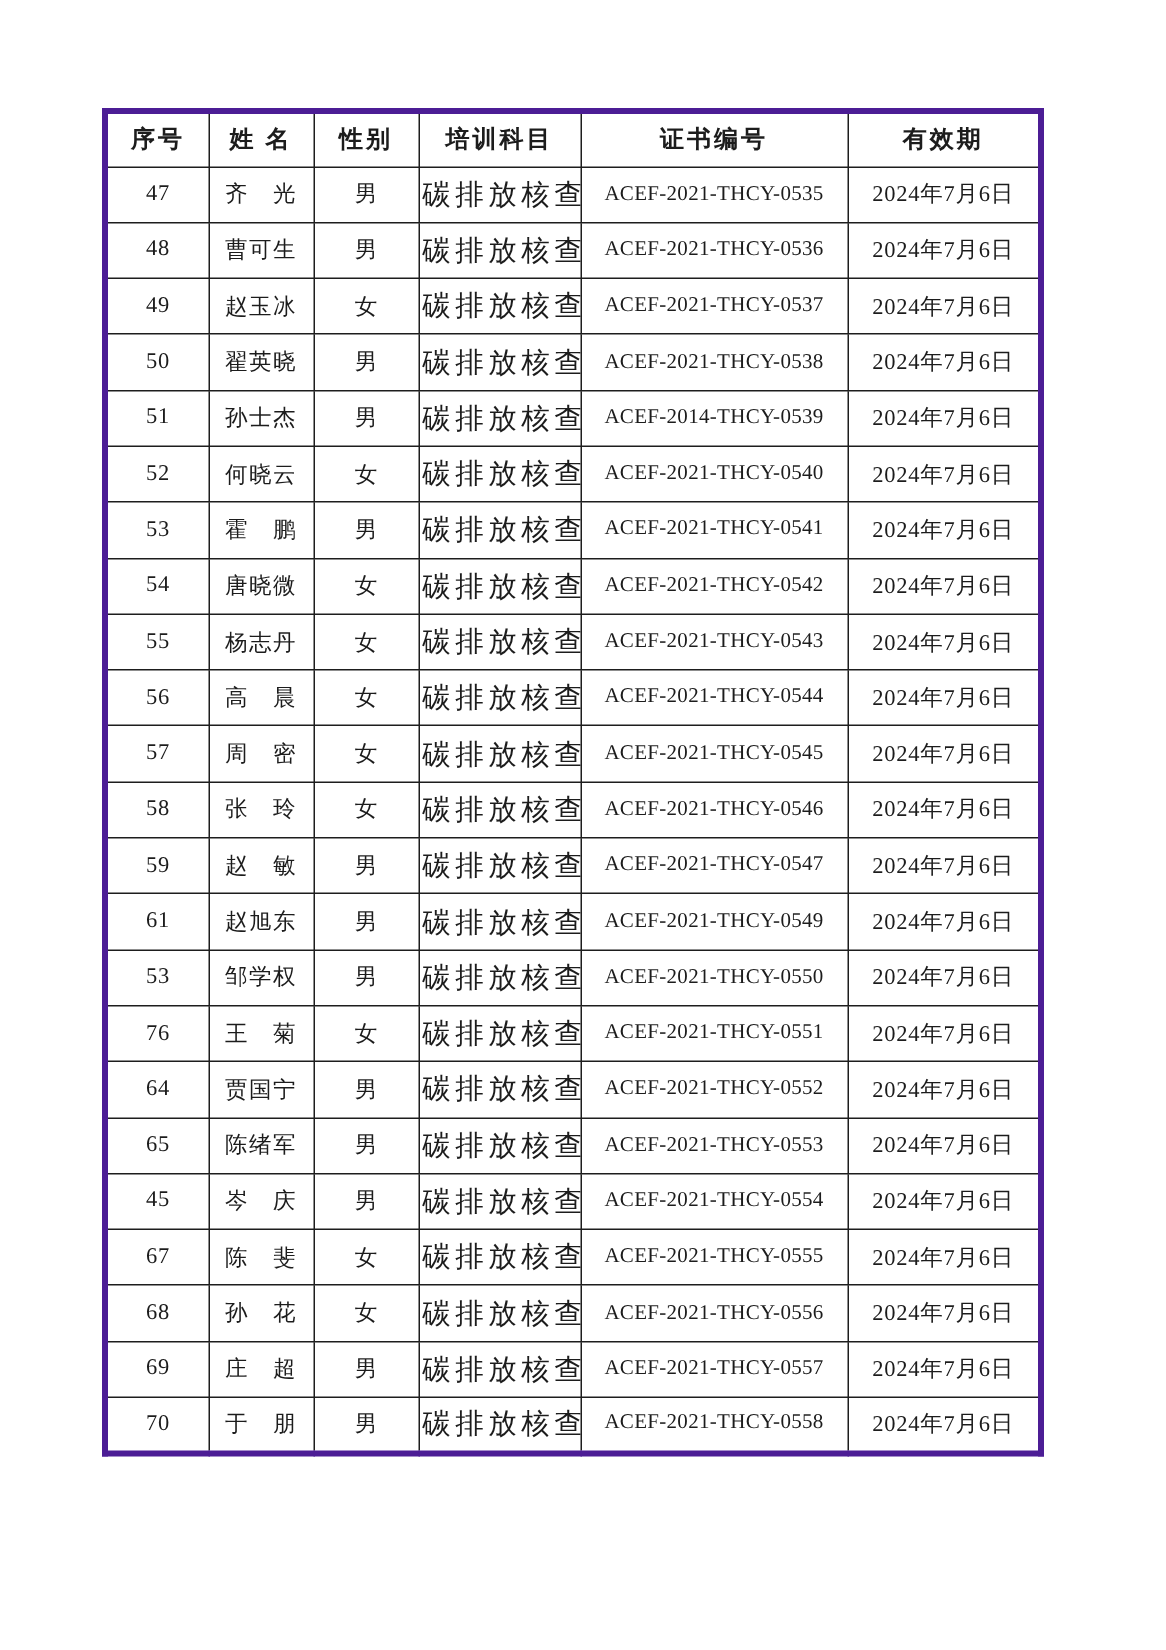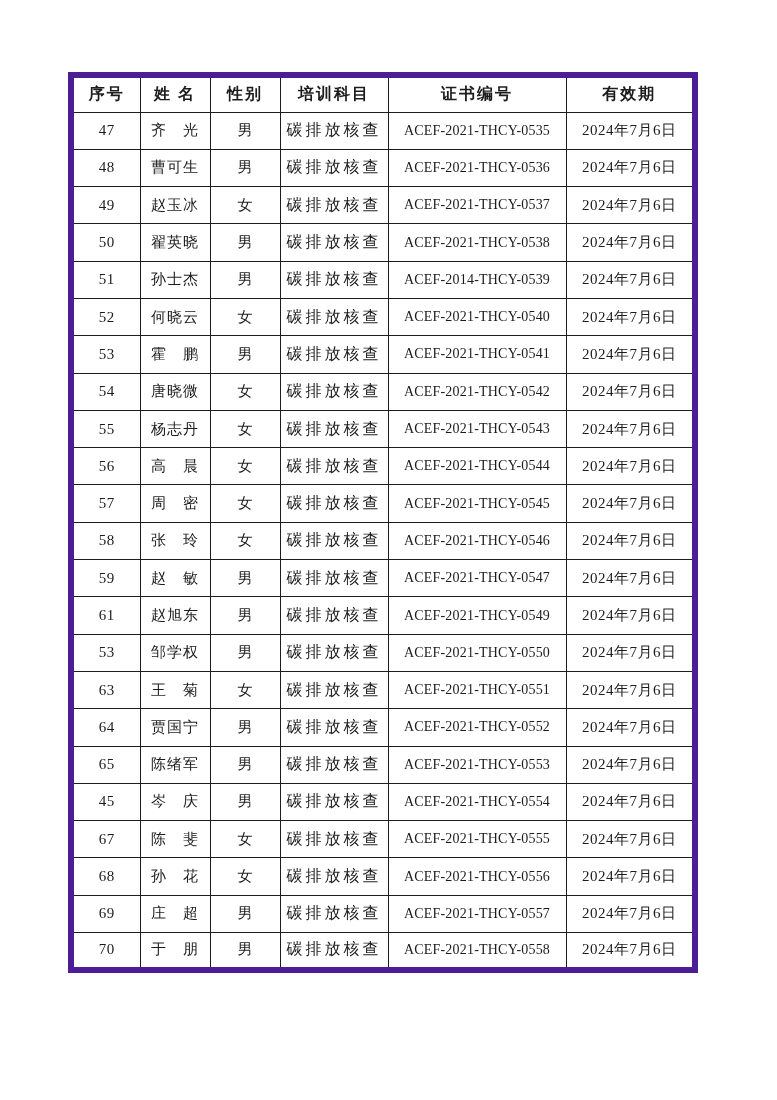--- a/index.html
+++ b/index.html
@@ -16,21 +16,21 @@
     font-family: "Liberation Serif", "DejaVu Serif", serif;
     color: #1c1c1c;
   }
   table.cert-table {
     position: absolute;
     left: 68px;
     top: 72px;
     width: 624px;
     border-collapse: collapse;
     table-layout: fixed;
-    border: 6px solid #4c1d95;
+    border: 4px solid #4c1d95;
   }
   table.cert-table th,
   table.cert-table td {
     border: 1px solid #1d1d1d;
     text-align: center;
     vertical-align: middle;
     padding: 0 2px;
     overflow: hidden;
     white-space: nowrap;
   }
@@ -41,21 +41,21 @@
     font-weight: bold;
     letter-spacing: 2px;
   }
   td {
     font-size: 15px;
     font-weight: normal;
   }
   td.col-index   { font-size: 15px; letter-spacing: 0.5px; }
   td.col-name    { font-size: 15px; letter-spacing: 1px; }
   td.col-gender  { font-size: 15px; }
-  td.col-subject { font-size: 16px; letter-spacing: 3px; }
+  td.col-subject { font-size: 19px; letter-spacing: 3px; }
   td.col-cert_no { font-size: 14px; letter-spacing: 0.2px; }
   td.col-validity{ font-size: 15px; letter-spacing: 0.5px; }
 </style>
 </head>
 <body>
 
 <div class="page" style="background: rgb(255, 255, 255); color: rgb(28, 28, 28);">
   <table class="cert-table">
     <colgroup>
       <col style="width:69px">
@@ -190,21 +190,21 @@
         </tr>
         <tr>
           <td class="col-index">53</td>
           <td class="col-name">邹学权</td>
           <td class="col-gender">男</td>
           <td class="col-subject">碳排放核查</td>
           <td class="col-cert_no">ACEF-2021-THCY-0550</td>
           <td class="col-validity">2024年7月6日</td>
         </tr>
         <tr>
-          <td class="col-index">63</td>
+          <td class="col-index">76</td>
           <td class="col-name">王　菊</td>
           <td class="col-gender">女</td>
           <td class="col-subject">碳排放核查</td>
           <td class="col-cert_no">ACEF-2021-THCY-0551</td>
           <td class="col-validity">2024年7月6日</td>
         </tr>
         <tr>
           <td class="col-index">64</td>
           <td class="col-name">贾国宁</td>
           <td class="col-gender">男</td>

